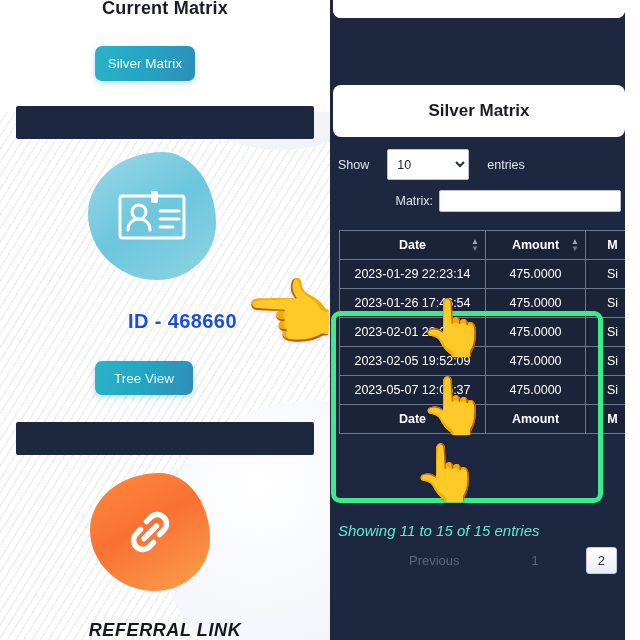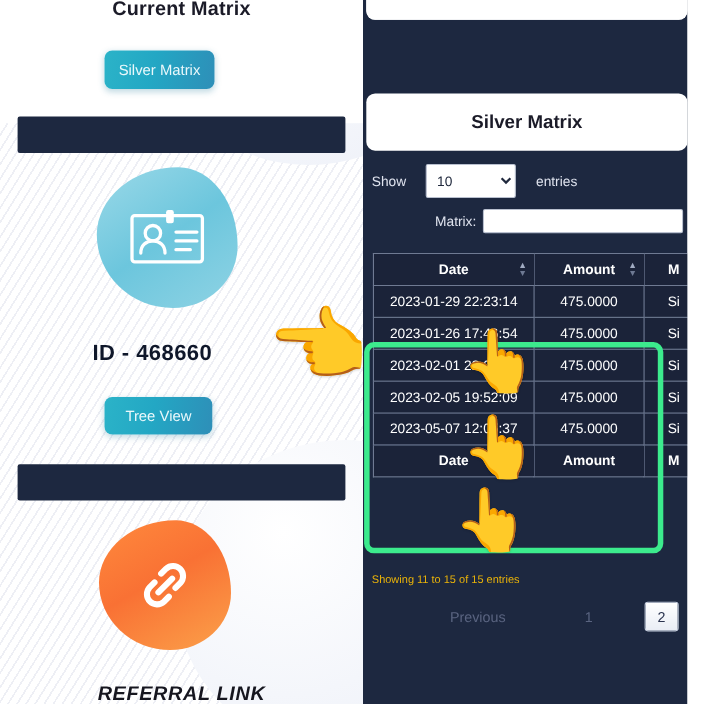--- a/index.html
+++ b/index.html
@@ -87,23 +87,24 @@
     background: linear-gradient(145deg, #9bd9e8 0%, #6cc6dd 50%, #8fd3e4 100%);
   }
   .blob-orange .blobshape {
     background: linear-gradient(150deg, #ff8a3d 0%, #f97134 45%, #fba14a 100%);
   }
   .icon-blob svg { position: relative; z-index: 2; }
 
   .id-text {
     position: absolute;
     font-weight: bold;
-    color: #0f172a;
+    color: #1d4ed8;
     letter-spacing: .4px;
     white-space: nowrap;
+    margin-left: 44px;
   }
   .referral-text {
     position: absolute;
     width: 100%;
     text-align: center;
     font-weight: bold;
     color: #16161f;
     letter-spacing: .6px;
   }
 
@@ -199,22 +200,23 @@
   .sort-ic i {
     font-style: normal;
     font-size: 8px;
     color: #b9c3da;
     display: block;
   }
   .sort-ic i.down { color: #7d88a3; margin-top: -1px; }
 
   .dt-info {
     position: absolute;
-    color: #eab308;
-    font-size: 10px;
+    color: #5eead4;
+    font-size: 15px;
+    font-style: italic;
   }
   .pager {
     position: absolute;
     display: flex; align-items: center;
     font-size: 13px;
     gap: 28px;
   }
   .pg {
     padding: 5px 9px;
     color: #5a6480;

